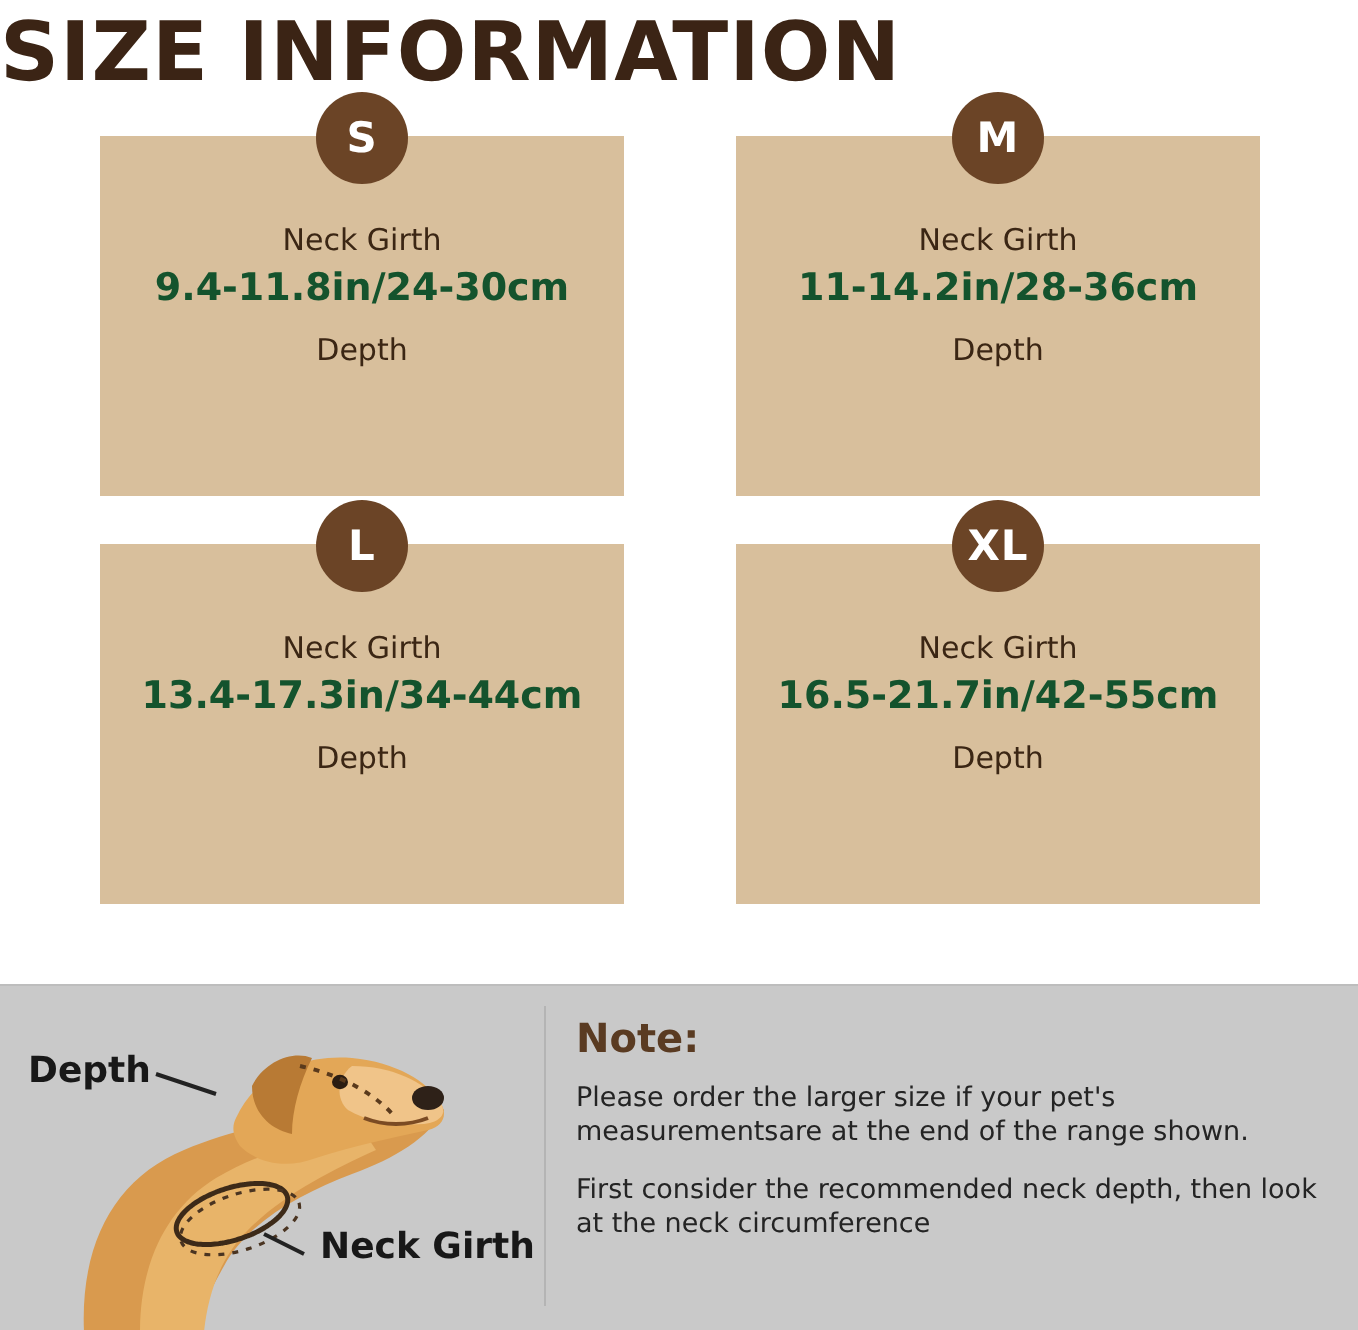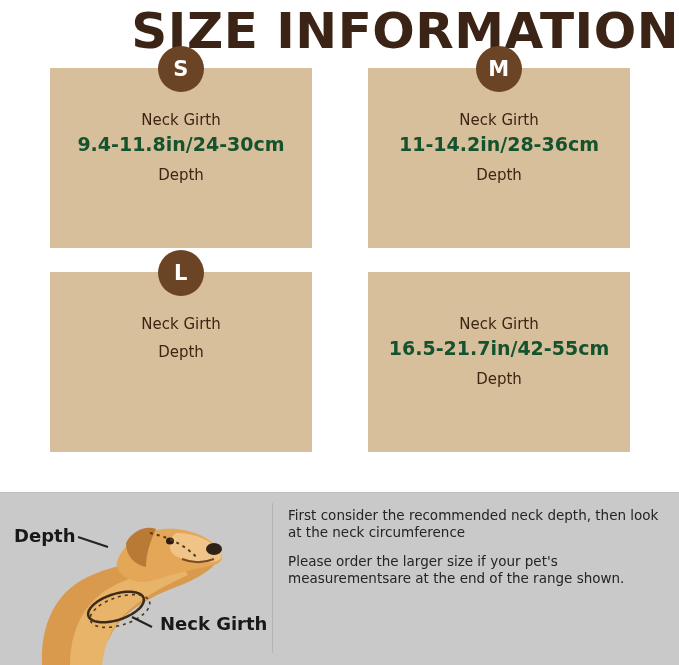--- a/index.html
+++ b/index.html
@@ -16,22 +16,22 @@
     background: #ffffff;
     overflow: hidden;
   }
 
   
   .title {
     position: absolute;
     top: 2px;
     left: 0;
     width: 679px;
-    text-align: right;
-    font-size: 50px;
+    text-align: left;
+    font-size: 41px;
     font-weight: bold;
     letter-spacing: 0.5px;
     color: #3b2415;
     font-family: "DejaVu Sans", sans-serif;
   }
 
   
   .grid {
     position: absolute;
     top: 68px;
@@ -181,26 +181,28 @@
         <div class="val">11-14.2in/28-36cm</div>
         <div class="gap"></div>
         <div class="lbl">Depth</div>
       </div>
     </div>
 
     <div class="cell c2">
       <div class="badge">L</div>
       <div class="cellbody">
         <div class="lbl">Neck Girth</div>
+        <div class="val">13.4-17.3in/34-44cm</div>
         <div class="gap"></div>
         <div class="lbl">Depth</div>
       </div>
     </div>
 
     <div class="cell c3">
+      <div class="badge">XL</div>
       <div class="cellbody">
         <div class="lbl">Neck Girth</div>
         <div class="val">16.5-21.7in/42-55cm</div>
         <div class="gap"></div>
         <div class="lbl">Depth</div>
       </div>
     </div>
 
   </div>
 
@@ -234,19 +236,20 @@
         <path d="M78 44 L108 54" stroke="#222" stroke-width="2" fill="none"></path>
         <path d="M152 134 L132 124" stroke="#222" stroke-width="2" fill="none"></path>
       </svg>
       <div class="depth-label">Depth</div>
       <div class="neck-label">Neck Girth</div>
     </div>
 
     <div class="divider-v"></div>
 
     <div class="note">
+      <div class="note-title">Note:</div>
+      <div class="note-p">Please order the larger size if your pet's measurementsare at the end of the range shown.</div>
       <div class="note-p">First consider the recommended neck depth, then look at the neck circumference</div>
-      <div class="note-p">Please order the larger size if your pet's measurementsare at the end of the range shown.</div>
     </div>
 
   </div>
 
 </div>
 
 </body></html>

